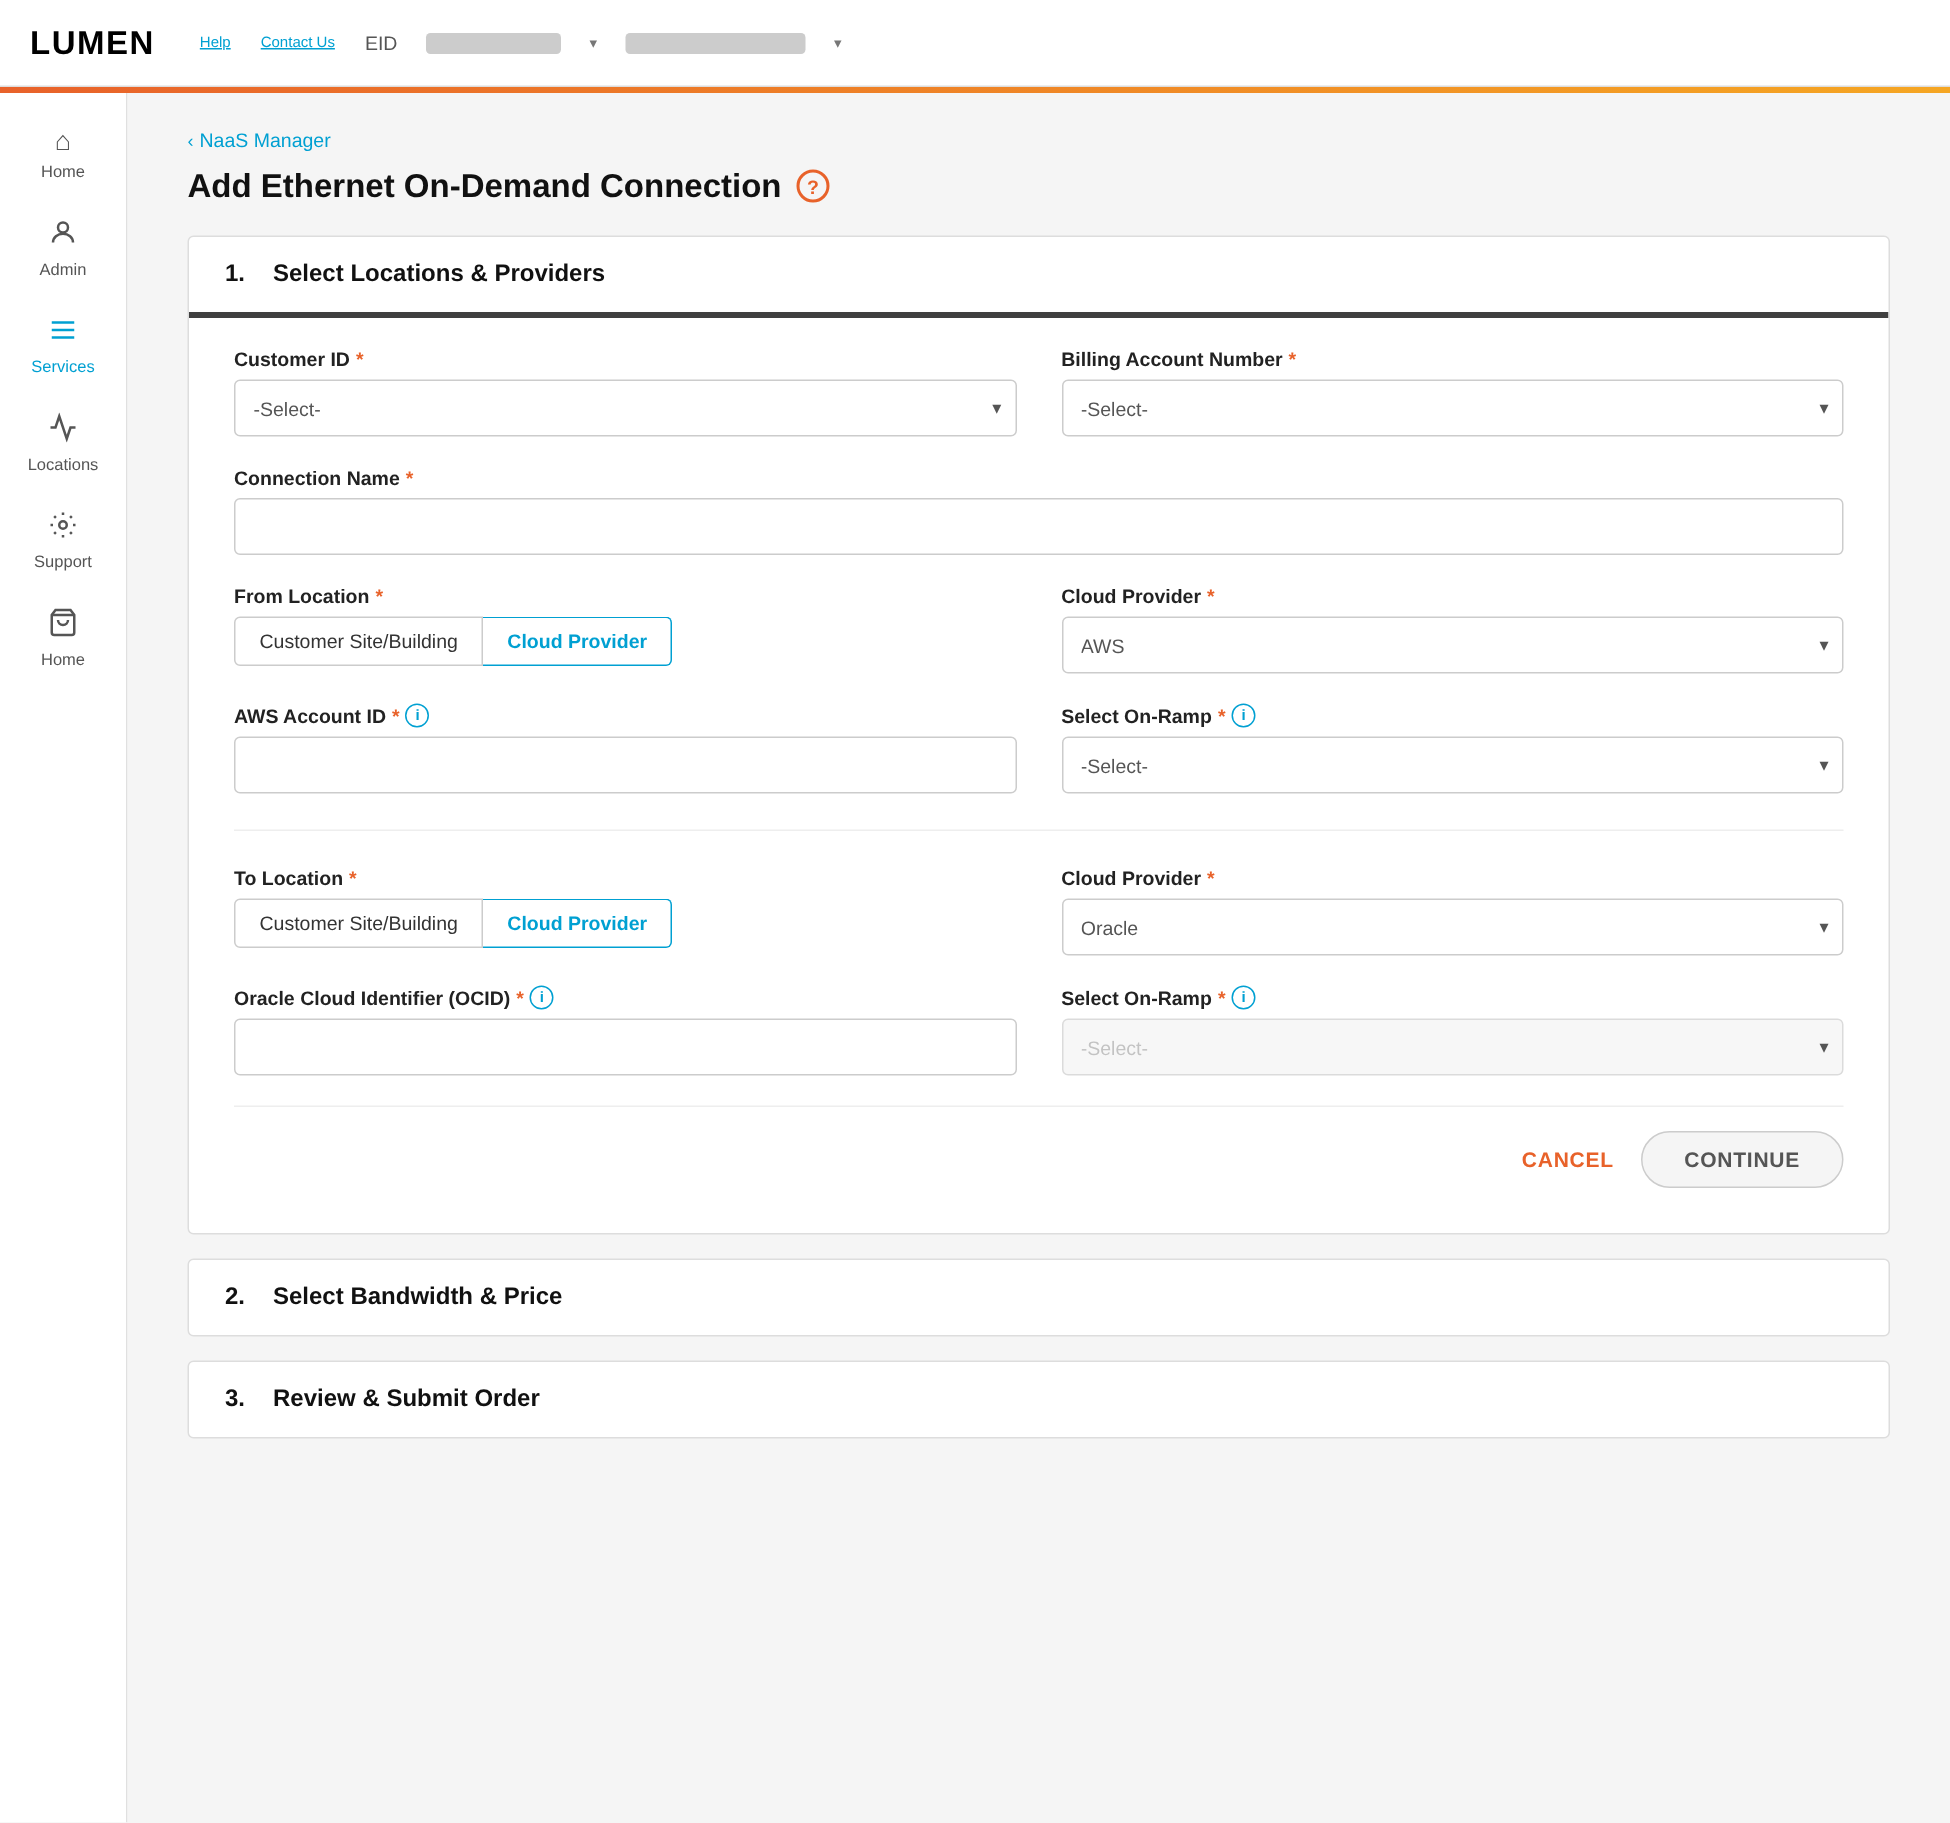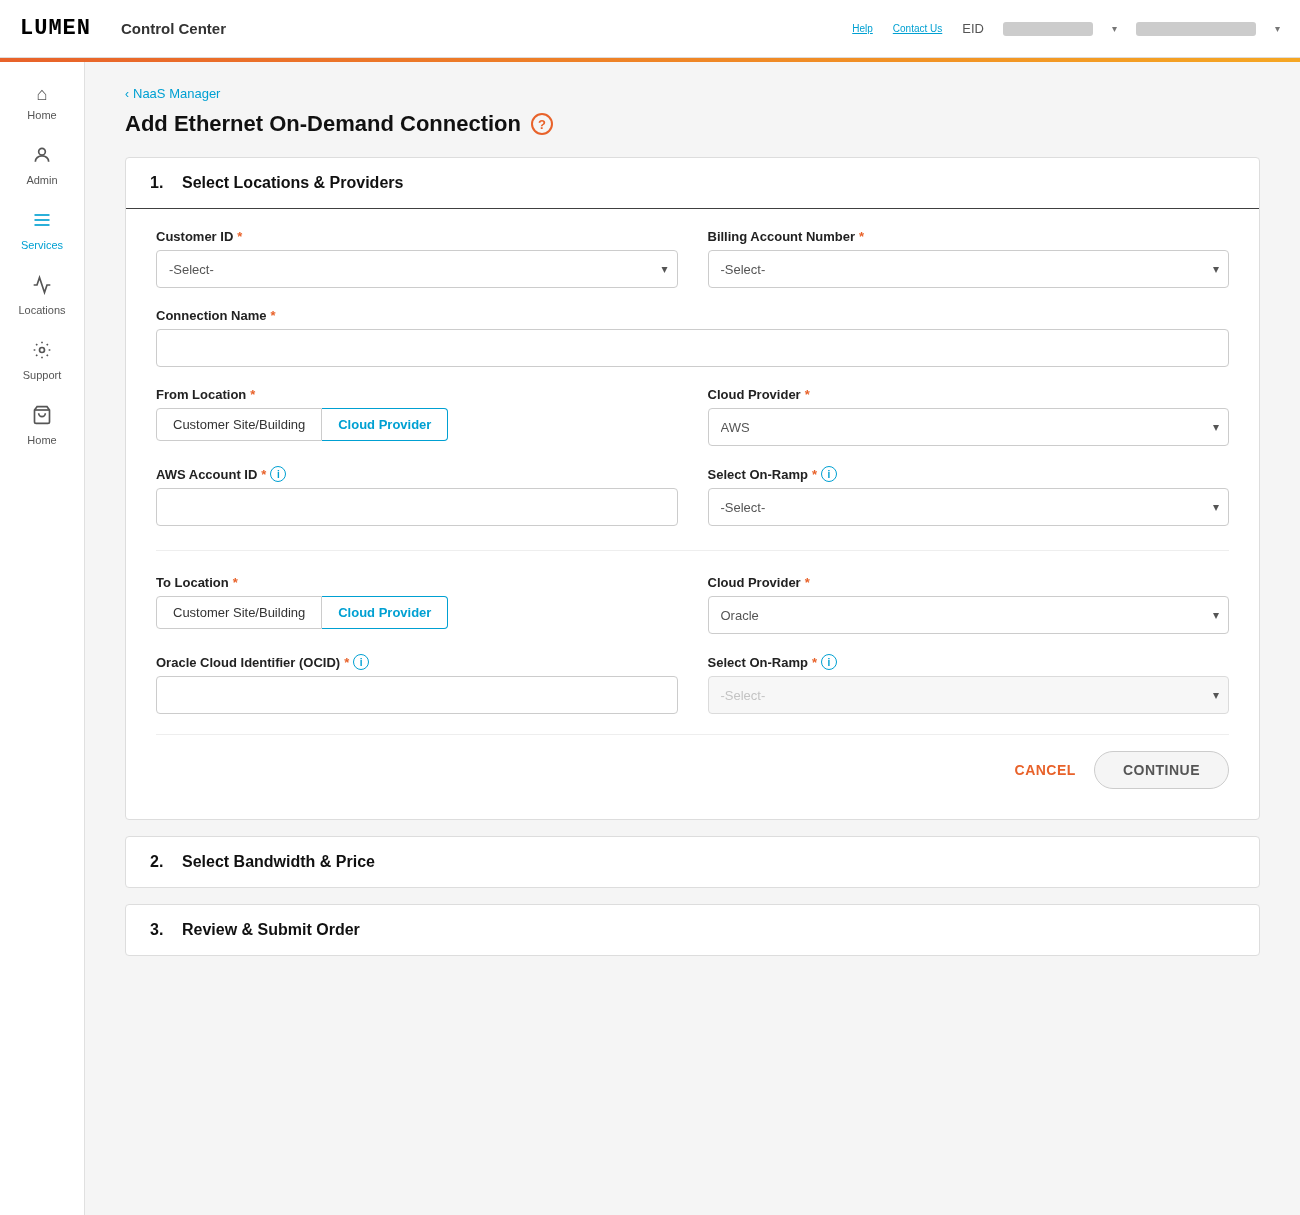--- a/index.html
+++ b/index.html
@@ -19,21 +19,21 @@
     .top-nav-border {
       height: 4px;
       background: linear-gradient(to right, #e8622a, #f5a623);
     }
     .logo {
       font-size: 22px;
       font-weight: 900;
       letter-spacing: 1px;
       color: #000;
       margin-right: 30px;
-      font-family: Liberation Mono, monospace;
+      font-family: Liberation Sans, sans-serif;
     }
     .app-title {
       font-size: 15px;
       font-weight: 600;
       color: #333;
       flex: 1;
     }
     .nav-right {
       display: flex;
       align-items: center;
@@ -163,21 +163,21 @@
       align-items: center;
       gap: 12px;
     }
     .step-number {
       font-size: 16px;
       font-weight: 700;
       min-width: 20px;
     }
     .step-content {
       padding: 20px 30px 30px 30px;
-      border-top: 1px solid #404040;
+      border-top: 4px solid #404040;
     }
 
     
     .form-row {
       display: flex;
       gap: 30px;
       margin-bottom: 20px;
     }
     .form-group {
       flex: 1;
@@ -317,21 +317,20 @@
     .collapsed-step .step-header {
       border-top: none;
       cursor: pointer;
     }
   </style>
 </head>
 <body>
 
 <nav class="top-nav">
   <div class="logo">LUMEN</div>
-  <div class="app-title">Control Center</div>
   <div class="nav-right">
     <span class="nav-link">Help</span>
     <span class="nav-link">Contact Us</span>
     <span class="nav-eid">
       <span>EID</span>
       <span class="eid-val"></span>
       <span class="chevron-sm">▾</span>
       <span class="user-val"></span>
       <span class="chevron-sm">▾</span>
     </span>

